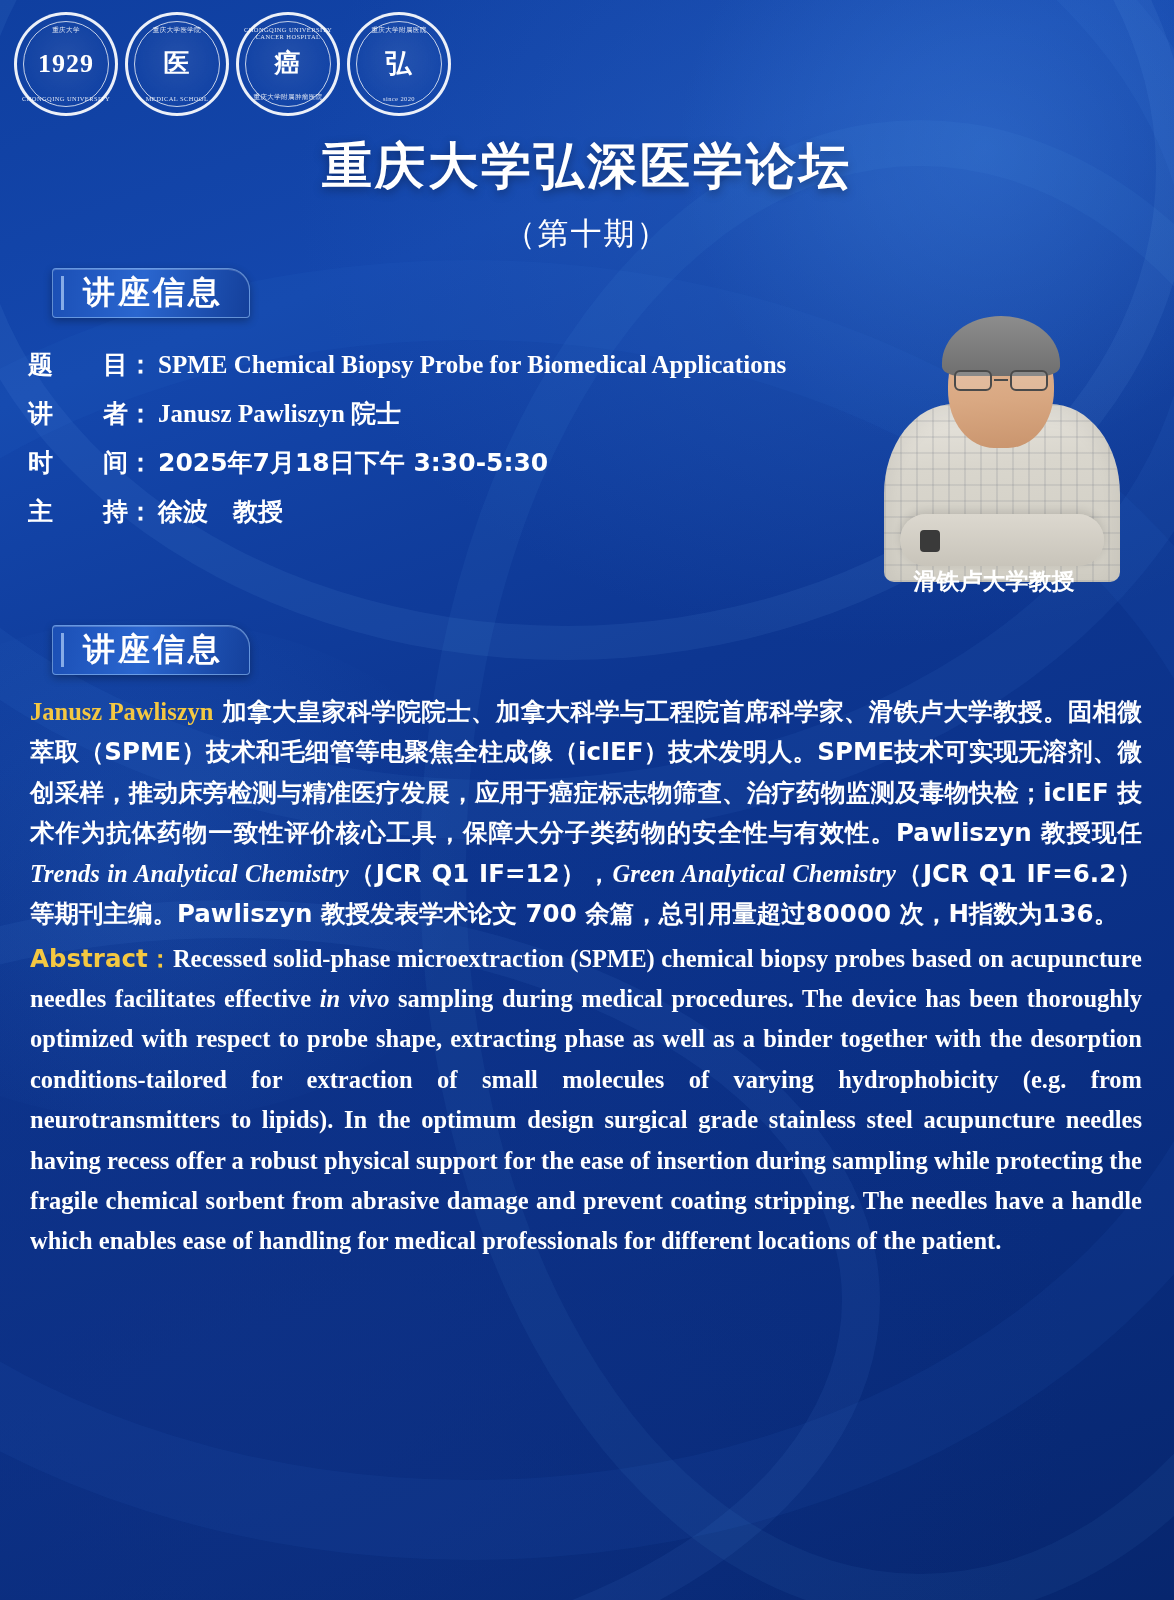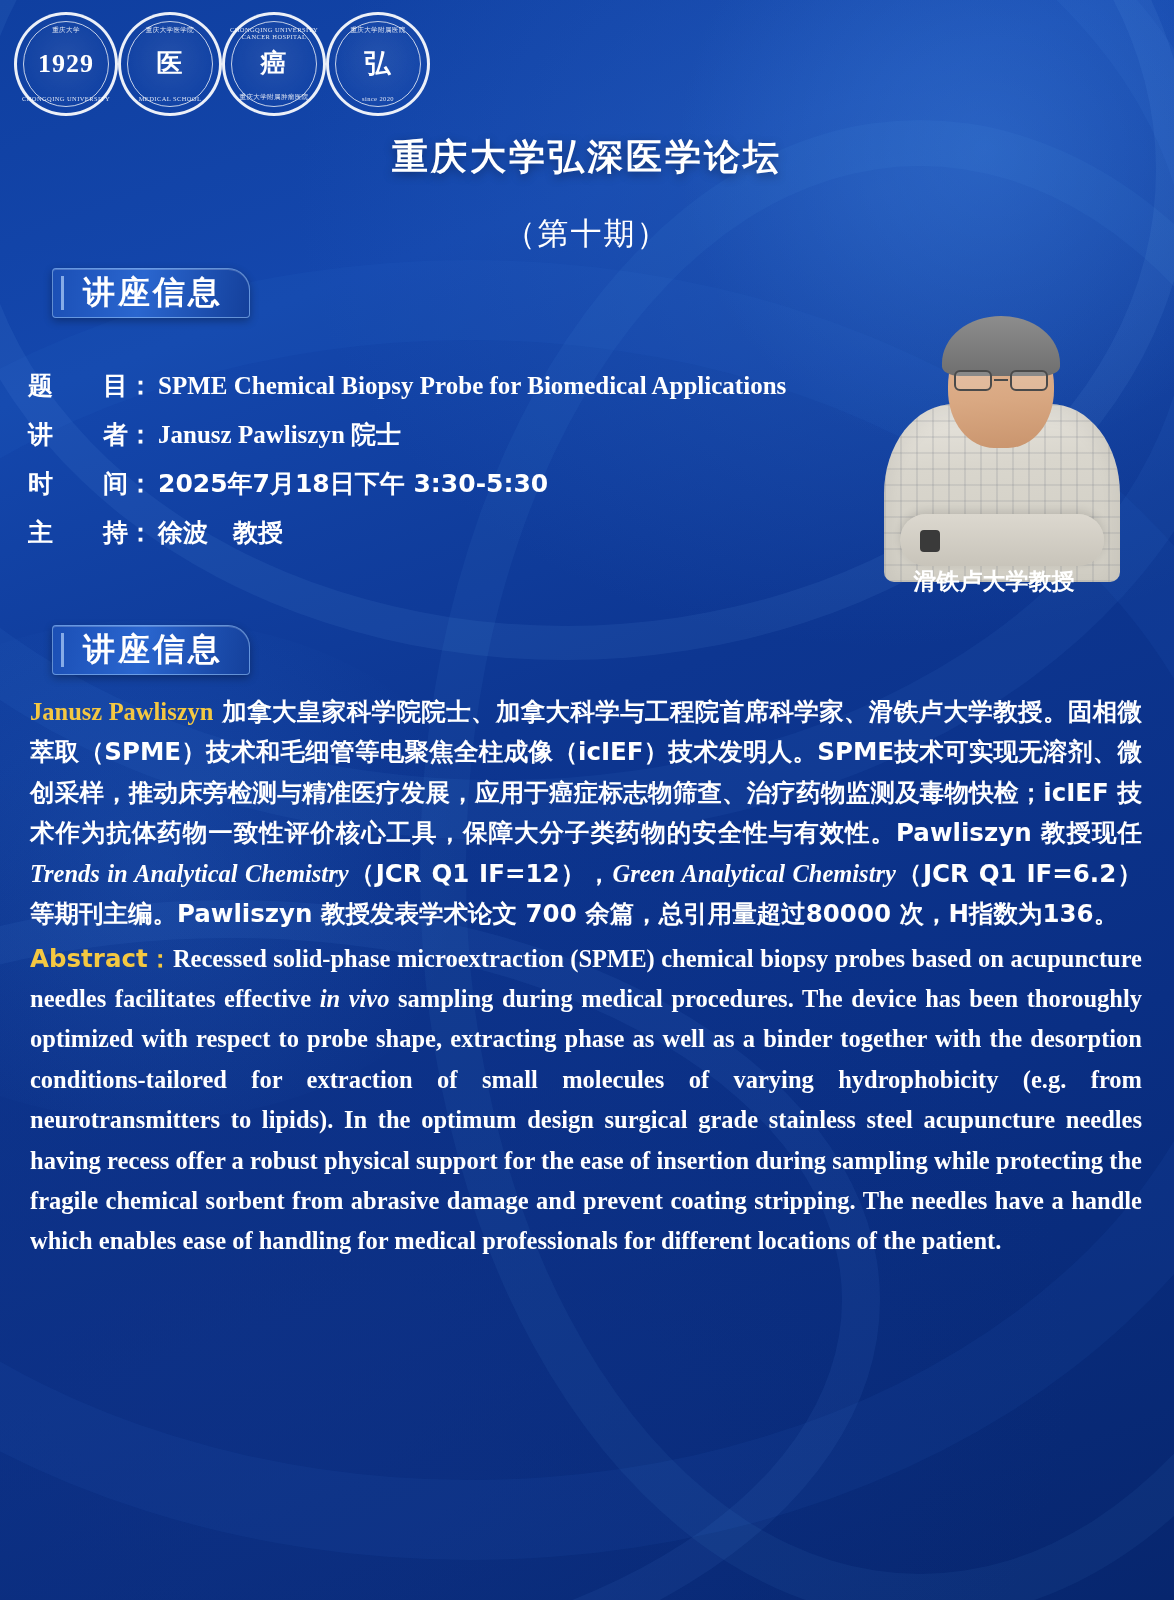--- a/index.html
+++ b/index.html
@@ -37,21 +37,21 @@
     pointer-events: none;
   }
   .glow.g1 { width: 620px; height: 620px; right: -120px; top: -160px; background: radial-gradient(circle, rgba(90,165,255,0.22) 0%, rgba(90,165,255,0) 70%); }
   .glow.g2 { width: 700px; height: 500px; left: -200px; top: 620px; background: radial-gradient(circle, rgba(60,130,225,0.18) 0%, rgba(60,130,225,0) 72%); }
 
   
   .logos {
     position: absolute;
     top: 12px; left: 14px;
     display: flex;
-    gap: 0;
+    gap: 7px;
     z-index: 5;
   }
   .logo {
     width: 104px; height: 104px;
     border-radius: 50%;
     border: 3px solid rgba(255,255,255,0.92);
     position: relative;
     display: flex; align-items: center; justify-content: center;
     color: #ffffff;
     background: radial-gradient(circle at 50% 45%, rgba(255,255,255,0.08), rgba(255,255,255,0.0) 70%);
@@ -85,21 +85,21 @@
   }
   .logo-ring-text.top { top: 11px; }
   .logo-ring-text.bottom { bottom: 11px; }
 
   
   .main-title {
     position: absolute;
     top: 133px; left: 0; width: 100%;
     text-align: center;
     color: #ffffff;
-    font-size: 36px;
+    font-size: 50px;
     font-weight: bold;
     letter-spacing: 3px;
     text-shadow: 0 3px 10px rgba(0,0,0,0.35);
     font-family: Liberation Mono, monospace;
     z-index: 5;
   }
   .sub-title {
     position: absolute;
     top: 213px; left: 0; width: 100%;
     text-align: center;
@@ -135,21 +135,21 @@
     position: absolute;
     left: 8px; top: 7px; bottom: 7px; width: 3px;
     background: rgba(190,220,255,0.65);
   }
   #ribbon-info { top: 268px; left: 22px; }
   #ribbon-bio  { top: 625px; left: 22px; }
 
   
   .info-list {
     position: absolute;
-    top: 369px; left: 28px;
+    top: 348px; left: 28px;
     width: 790px;
     z-index: 5;
     color: #ffffff;
   }
   .info-row {
     display: flex;
     align-items: baseline;
     margin-bottom: 16px;
     font-size: 25px;
     font-weight: bold;

